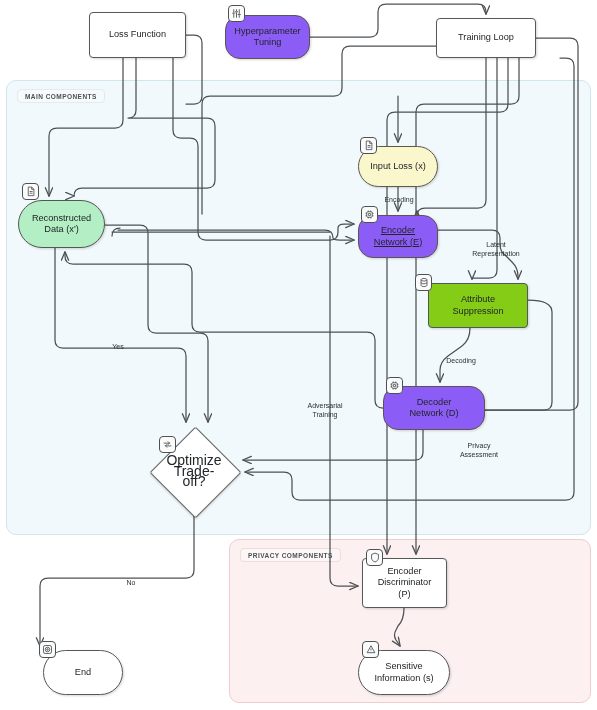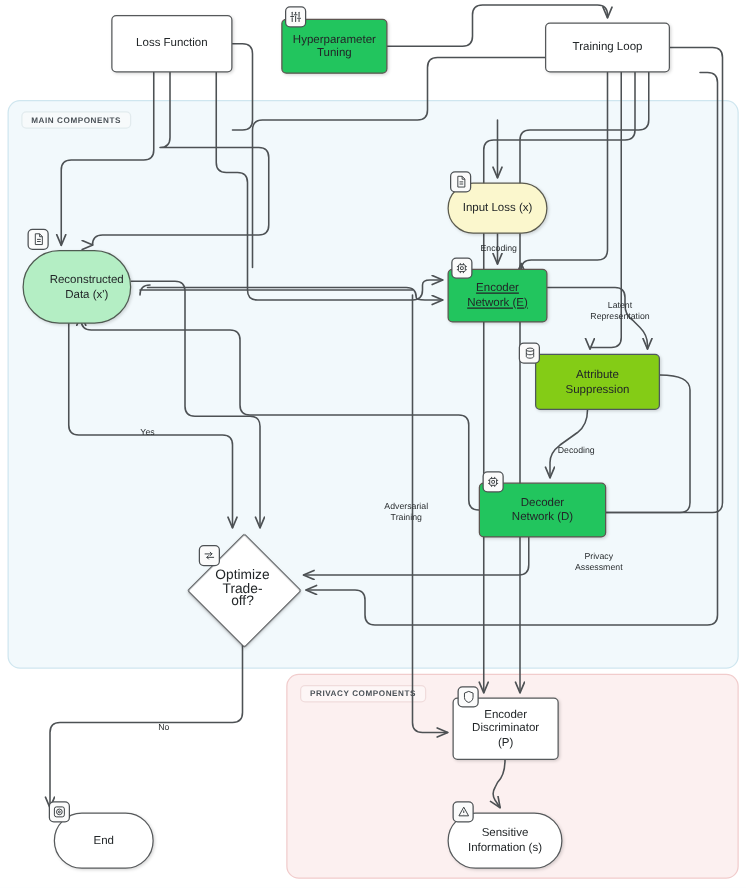--- a/index.html
+++ b/index.html
@@ -93,25 +93,25 @@
     margin-top: -31.5px;
     transform: rotate(45deg);
     background: #ffffff;
     border: 1px solid #56595b;
     border-radius: 2px;
     filter: drop-shadow(1px 1.5px 1.2px rgba(0,0,0,0.16));
   }
   .diamond .label {
     position: relative;
     z-index: 2;
-    font-size: 11px;
+    font-size: 14px;
     line-height: 10.5px;
   }
   
-  .fill-peach  { background: #22c55e; border-color: #5d5450; }
+  .fill-peach  { background: #8b5cf6; border-color: #5d5450; border-radius: 15px; }
   .fill-green  { background: #b4eec4; border-color: #4f5b52; }
   .fill-yellow { background: #fbf7cd; border-color: #5a5a4e; }
   .fill-blue   { background: #84cc16; border-color: #4e585e; }
   .fill-white  { background: #ffffff; }
 
   
   .nicon {
     position: absolute;
     width: 17px;
     height: 17px;
@@ -260,21 +260,21 @@
   </div>
   <div class="nicon" style="left:360px; top:137px;">
     <svg width="10" height="11" viewBox="0 0 14 16" fill="none" stroke="#3b4043" stroke-width="1.1" stroke-linejoin="round">
       <path d="M3 1.5 h5 l3.2 3.2 v9.3 H3 z"></path>
       <path d="M8 1.5 v3.4 h3.2"></path>
       <line x1="5" y1="8" x2="9.3" y2="8"></line>
         <line x1="5" y1="10.5" x2="9.3" y2="10.5"></line>
     </svg>
   </div>
 
-  <div class="node stadium fill-green" style="left:18px; top:200px; width:87px; height:59px;justify-content:flex-end;">
+  <div class="node stadium fill-green" style="left:18px; top:200px; width:87px; height:48px;">
     <span class="label">Reconstructed
 Data (x')</span>
   </div>
   <div class="nicon" style="left:22px; top:183px;">
     <svg width="10" height="11" viewBox="0 0 14 16" fill="none" stroke="#3b4043" stroke-width="1.1" stroke-linejoin="round">
       <path d="M3 1.5 h5 l3.2 3.2 v9.3 H3 z"></path>
       <path d="M8 1.5 v3.4 h3.2"></path>
       <line x1="5" y1="8" x2="9.3" y2="8"></line>
         <line x1="5" y1="10.5" x2="9.3" y2="10.5"></line>
     </svg>

